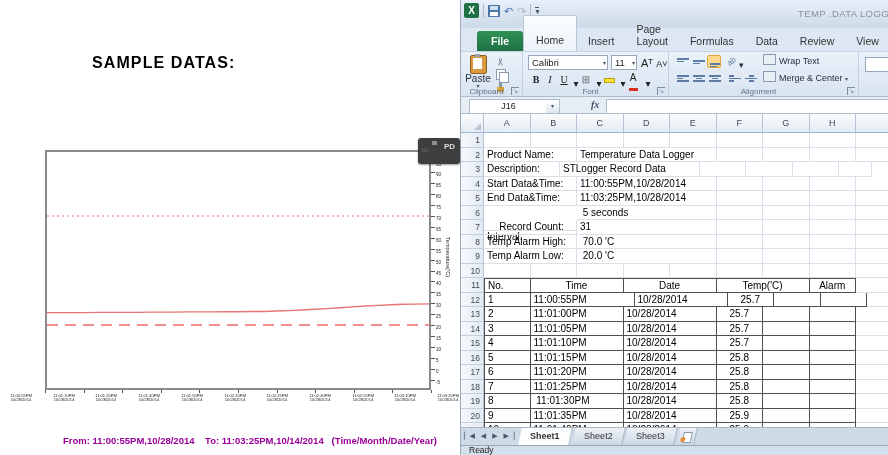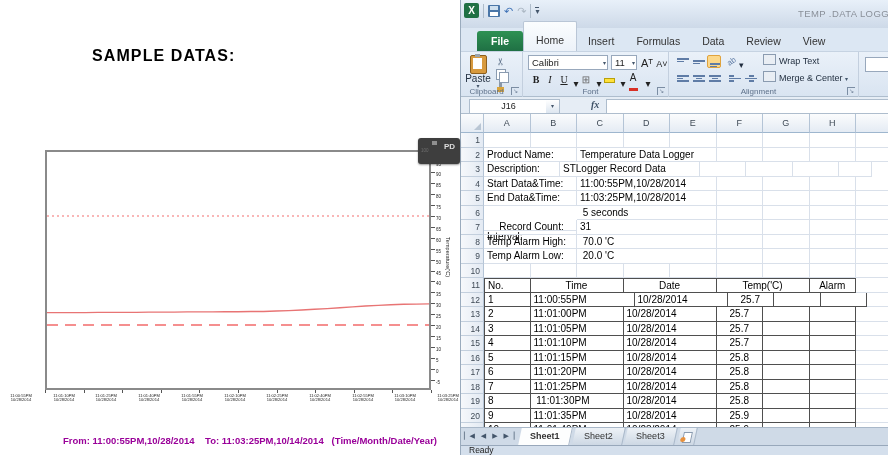--- a/index.html
+++ b/index.html
@@ -1,20 +1,20 @@
 <!DOCTYPE html>
 <html><head>
 <meta charset="utf-8">
 <style>
   html,body{margin:0;padding:0;background:#fff;}
   #stage{position:relative;width:888px;height:455px;overflow:hidden;background:#fff;
          font-family:"Liberation Sans",sans-serif;}
 
   
-  #sample-label{position:absolute;left:92px;top:47px;font-size:16px;font-weight:bold;
+  #sample-label{position:absolute;left:92px;top:54px;font-size:16px;font-weight:bold;
                 letter-spacing:1.1px;color:#000;z-index:1;}
   #plot{position:absolute;left:45px;top:150px;width:386px;height:240px;box-sizing:border-box;
         border:2px solid #8a8a8a;background:#fff;z-index:1;}
   #chartsvg{position:absolute;left:47px;top:152px;z-index:2;overflow:visible;}
   .ytickmark{position:absolute;left:431px;width:4px;height:1px;background:#555;z-index:2;}
   .ylab{position:absolute;left:436px;height:8px;line-height:8px;z-index:2;}
   .ylab span{display:inline-block;font-size:9px;color:#222;transform:scale(.5);transform-origin:left center;}
   #yaxis-title{position:absolute;left:443px;top:237px;writing-mode:vertical-rl;font-size:9px;color:#222;
                transform:scale(.62);transform-origin:center top;z-index:2;}
   .xtickmark{position:absolute;top:390px;width:1px;height:3px;background:#555;z-index:1;}
@@ -52,21 +52,21 @@
   .qbtn{font-size:11px;line-height:14px;color:#3b6fb5;}
   .qbtn.dis{color:#aab6c2;}
   #qat-more{font-size:8px;color:#44566b;border-top:1px solid #44566b;line-height:8px;margin-top:2px;}
   #xl-title{position:absolute;left:337px;top:8px;right:0;font-size:9.5px;color:#8a9099;
             letter-spacing:.4px;white-space:nowrap;overflow:hidden;}
   #tabrow{position:absolute;left:0;top:28px;width:100%;height:23px;display:flex;align-items:flex-end;}
   .rtab{font-size:10.5px;color:#333;padding:4px 11px 4px;line-height:12px;}
   .rtab.file{background:linear-gradient(#2e9153,#1f7044);color:#fff;font-weight:bold;margin-left:16px;
              border-radius:3px 3px 0 0;padding:4px 14px;}
   .rtab.active{background:linear-gradient(#fbfdfe,#ecf2f9);border:1px solid #b9c6d6;border-bottom:none;
-               border-radius:2px 2px 0 0;padding:12px 12px 5px;}
+               border-radius:2px 2px 0 0;padding:18px 12px 5px;}
   #ribbon{position:absolute;left:0;top:51px;width:100%;height:46px;
           background:linear-gradient(#eaf1f9,#d9e4f1);border-top:1px solid #c6d3e2;
           border-bottom:1px solid #aebdcd;box-sizing:border-box;}
   .rgroup{position:absolute;top:0;height:45px;border-right:1px solid #c3cfde;box-sizing:border-box;}
   .grplabel{position:absolute;bottom:1px;left:0;right:10px;text-align:center;font-size:8px;color:#5e718a;}
   .launcher{position:absolute;right:3px;bottom:2px;width:7px;height:7px;border-left:1px solid #7b8da3;
             border-top:1px solid #7b8da3;font-size:6px;line-height:7px;color:#5e718a;text-align:center;}
   
   #paste-btn{position:absolute;left:4px;top:3px;width:26px;height:39px;text-align:center;border-radius:2px;}
   #paste-clip{width:15px;height:17px;margin:0 auto;background:#d89a3e;border:1px solid #8c5f1e;
@@ -170,20 +170,21 @@
         <div class="qsep"></div>
         <div id="qat-more">▾</div>
       </div>
       <div id="xl-title">TEMP .DATA LOGGE</div>
     </div>
 
     <div id="tabrow">
       <div class="rtab file">File</div>
       <div class="rtab active">Home</div>
       <div class="rtab">Insert</div>
+      <div class="rtab">Page Layout</div>
       <div class="rtab">Formulas</div>
       <div class="rtab">Data</div>
       <div class="rtab">Review</div>
       <div class="rtab">View</div>
     </div>
 
     <div id="ribbon">
 
       <div class="rgroup" style="left:0;width:62px;">
         <div id="paste-btn">

